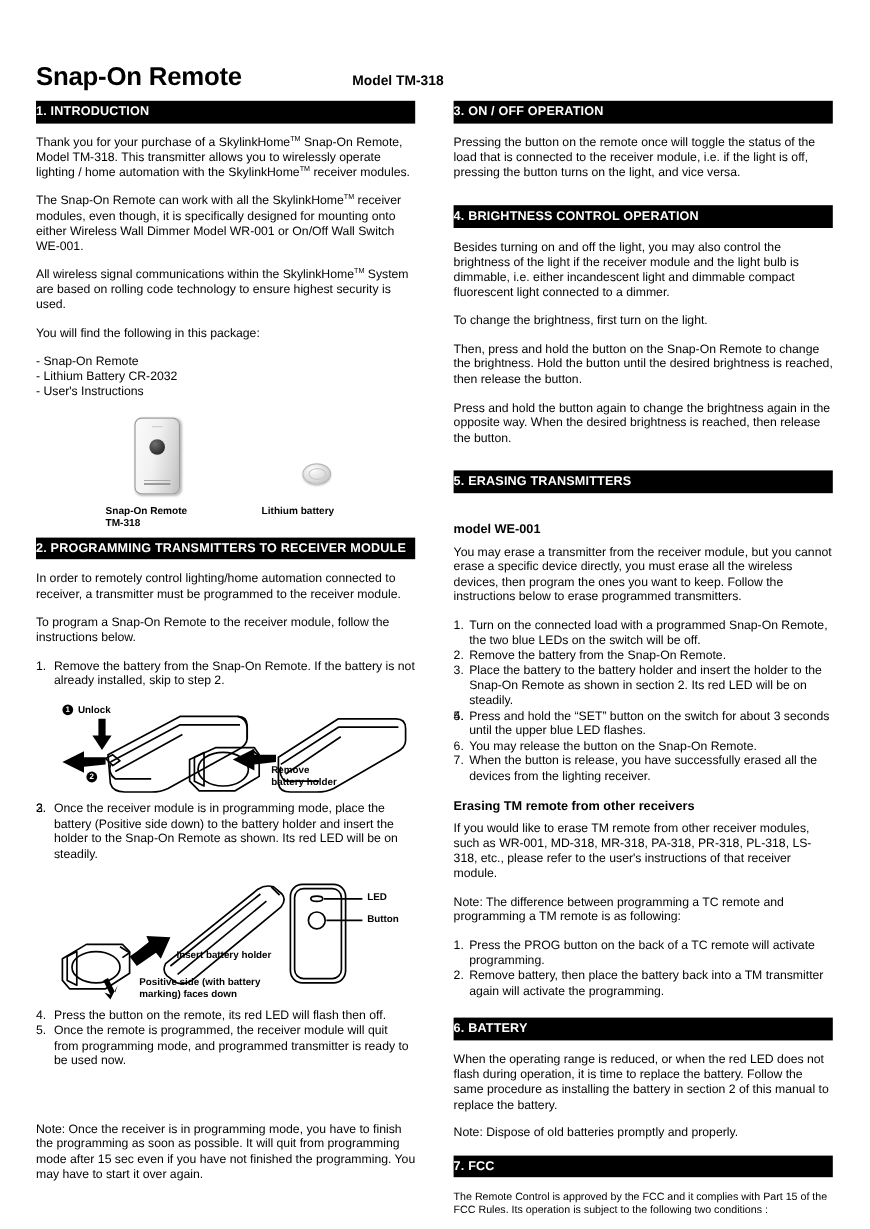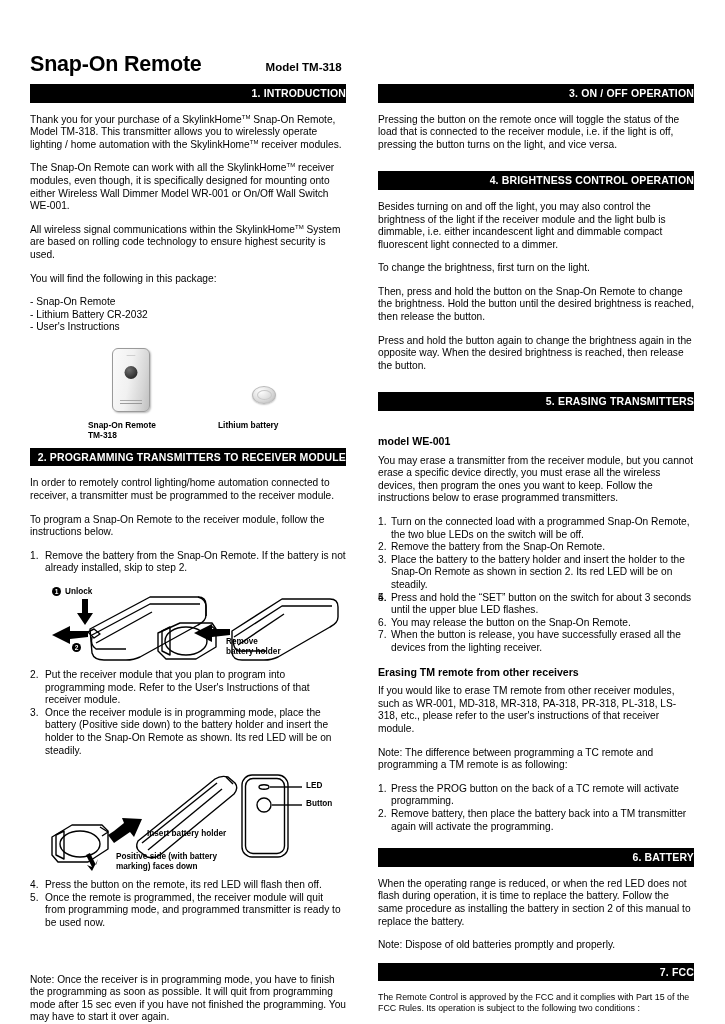--- a/index.html
+++ b/index.html
@@ -33,39 +33,39 @@
   }
   .doc-title {
     font-size: 21.5px;
     font-weight: bold;
     letter-spacing: -0.2px;
     white-space: nowrap;
   }
   .doc-model {
     font-size: 11.5px;
     font-weight: bold;
-    margin-left: 64px;
+    margin-left: 92px;
     white-space: nowrap;
   }
   
   .col {
     position: absolute;
     top: 84px;
     width: 316px;
   }
   .col-left  { left: 30px; }
   .col-right { left: 378px; }
 
   
   .section-bar {
     background: #000000;
     color: #ffffff;
     font-size: 10.5px;
     font-weight: bold;
-    text-align: right;
+    text-align: left;
     padding: 3px 0 3.5px 0;
     letter-spacing: 0.15px;
     line-height: 1.15;
   }
   
   p.body {
     font-size: 10.2px;
     line-height: 12.6px;
     margin: 0;
     text-align: left;
@@ -316,21 +316,21 @@
         </g>
       </svg>
       <div class="badge" style="left:22px;top:2px;">1</div>
       <div class="lbl" style="left:35px;top:2px;">Unlock</div>
       <div class="badge" style="left:42px;top:58px;">2</div>
       <div class="lbl" style="left:196px;top:52px;">Remove
 battery holder</div>
     </div>
 
     <ol class="steps">
-      <li><span class="num">2.</span><span>Put the receiver module that you plan to program into programming mode. Refer to the User's Instructions of that receiver module.</span></li>
+      <li><span class="num">2.</span></li>
       <li><span class="num">3.</span><span>Once the receiver module is in programming mode, place the battery (Positive side down) to the battery holder and insert the holder to the Snap-On Remote as shown. Its red LED will be on steadily.</span></li>
     </ol>
 
     <div class="fig fig-insert">
       <svg width="316" height="112" viewBox="0 0 316 112">
         <g fill="none" stroke="#000" stroke-width="1.4" stroke-linejoin="round">
 
           <path d="M108 74 L185 12 Q191 8 198 10 L205 16 Q209 21 204 27 L130 88 Q124 92 117 90 L109 84 Q105 80 108 74 Z"></path>
           <path d="M112 76 L187 16"></path>
           <path d="M118 83 L192 22"></path>

